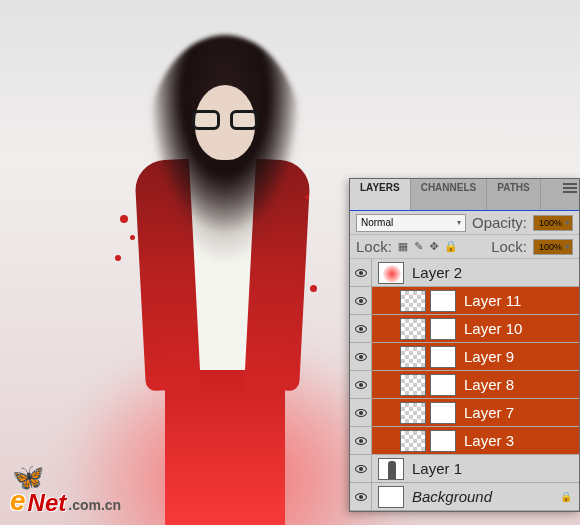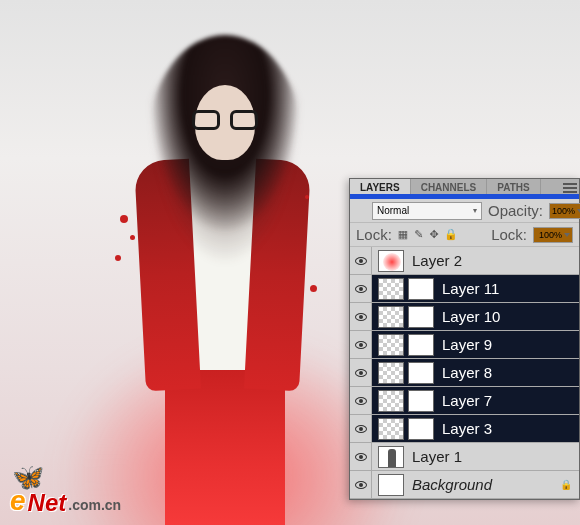--- a/index.html
+++ b/index.html
@@ -145,22 +145,22 @@
       top: 178px;
       right: 0;
       width: 231px;
       background: #d4d4d4;
       border: 1px solid #666;
       box-shadow: -2px 2px 8px rgba(0,0,0,0.3);
     }
     .tabs {
       display: flex;
       background: #b0b0b0;
-      border-bottom: 5px solid #1d4ed8;
-      height: 20px;
+      border-bottom: 1px solid #1d4ed8;
+      height: 32px;
       position: relative;
     }
     .tab {
       padding: 3px 10px;
       font-size: 10px;
       font-weight: bold;
       color: #555;
       cursor: pointer;
       border-right: 1px solid #999;
     }
@@ -191,21 +191,20 @@
       flex: 0 0 110px;
       height: 18px;
       border: 1px solid #999;
       background: #f5f5f5;
       padding: 0 4px;
       font-size: 10px;
       display: flex;
       align-items: center;
       justify-content: space-between;
       cursor: pointer;
-      margin-left: 16px;
     }
     .blend-select .chev { font-size: 8px; color: #666; }
     .label-sm { font-size: 15px; color: #555; }
     .pct-field {
       width: 40px; height: 16px;
       border: 1px solid #999;
       background: #a16207;
       font-size: 9px;
       text-align: right;
       padding: 0 10px 0 2px;
@@ -232,21 +231,22 @@
       overflow: visible;
     }
     .layer-row {
       display: flex;
       align-items: center;
       height: 28px;
       border-bottom: 1px solid #aaa;
       background: #d4d4d4;
     }
     .layer-row.selected {
-      background: #0f172a;
+      background: #c2410c;
+      gap: 22px;
     }
     .layer-row.selected .layer-name { color: #fff; font-weight: normal; }
     .vis-col {
       width: 22px; height: 100%;
       border-right: 1px solid #aaa;
       display: flex;
       align-items: center;
       justify-content: center;
       cursor: pointer;
       background: #d4d4d4;

